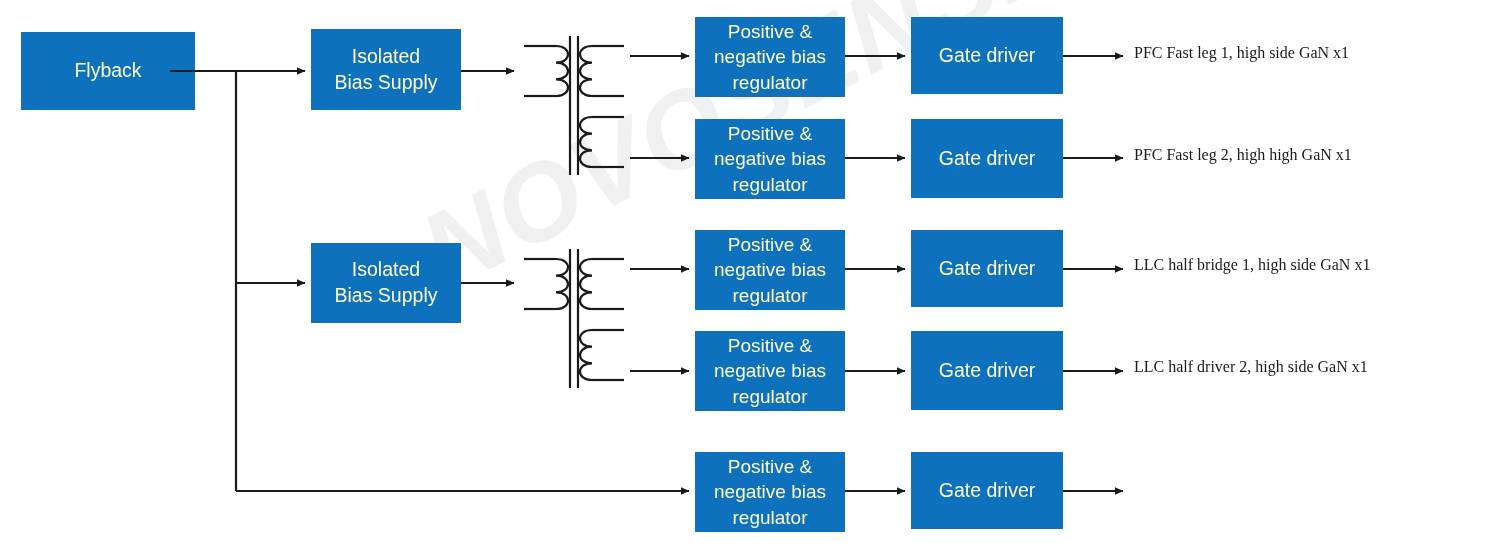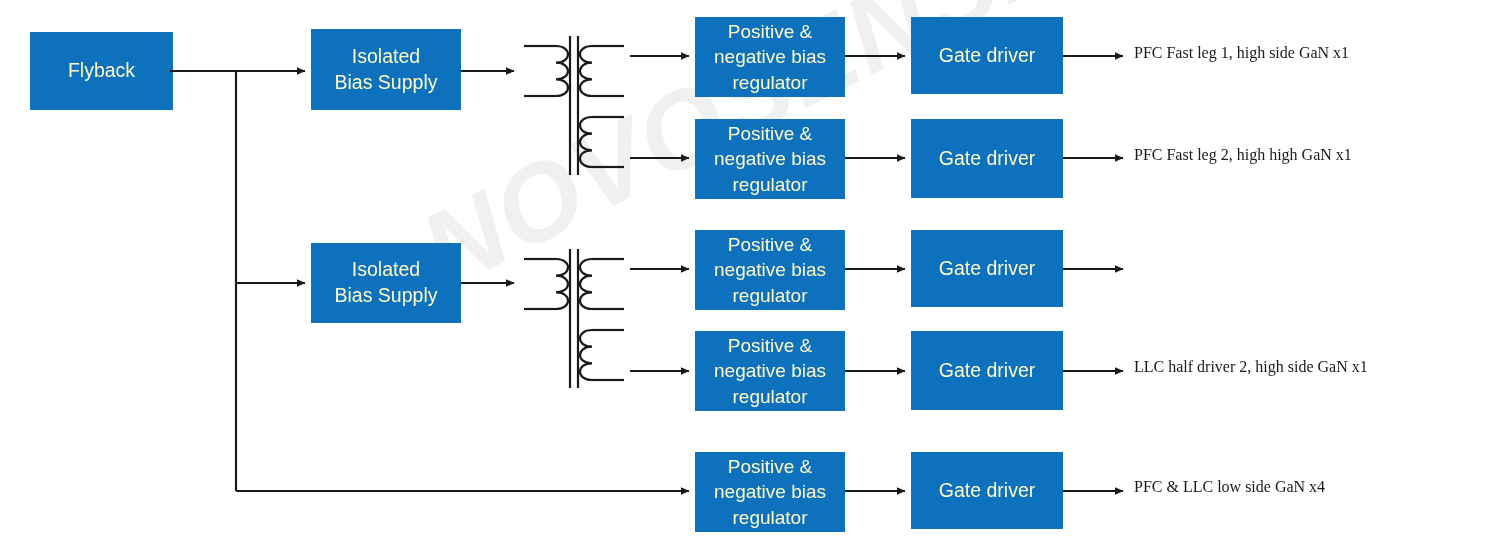--- a/index.html
+++ b/index.html
@@ -148,21 +148,21 @@
       <path d="M845,491 L905,491" marker-end="url(#ah)"></path>
 
       <path d="M1063,56 L1123,56" marker-end="url(#ah)"></path>
       <path d="M1063,158 L1123,158" marker-end="url(#ah)"></path>
       <path d="M1063,269 L1123,269" marker-end="url(#ah)"></path>
       <path d="M1063,371 L1123,371" marker-end="url(#ah)"></path>
       <path d="M1063,491 L1123,491" marker-end="url(#ah)"></path>
     </g>
   </svg>
 
-  <div class="blk" style="left:30px; top:32px; width:143px; height:78px;">
+  <div class="blk" style="left:21px; top:32px; width:174px; height:78px;">
     <span>Flyback</span>
   </div>
 
   <div class="blk" style="left:311px; top:29px; width:150px; height:81px;">
     <span>
       <span>Isolated</span><br>
       <span>Bias Supply</span>
     </span>
   </div>
 
@@ -200,20 +200,21 @@
   <div class="blk three-line" style="left:695px; top:230px; width:150px; height:80px;">
     <span>
       <span>Positive &amp;</span><br>
       <span>negative bias</span><br>
       <span>regulator</span>
     </span>
   </div>
   <div class="blk" style="left:911px; top:230px; width:152px; height:77px;">
     <span>Gate driver</span>
   </div>
+  <div class="outlabel" style="left:1134px; top:257px;">LLC half bridge 1, high side GaN x1</div>
 
   <div class="blk three-line" style="left:695px; top:331px; width:150px; height:80px;">
     <span>
       <span>Positive &amp;</span><br>
       <span>negative bias</span><br>
       <span>regulator</span>
     </span>
   </div>
   <div class="blk" style="left:911px; top:331px; width:152px; height:79px;">
     <span>Gate driver</span>
@@ -223,15 +224,14 @@
   <div class="blk three-line" style="left:695px; top:452px; width:150px; height:80px;">
     <span>
       <span>Positive &amp;</span><br>
       <span>negative bias</span><br>
       <span>regulator</span>
     </span>
   </div>
   <div class="blk" style="left:911px; top:452px; width:152px; height:77px;">
     <span>Gate driver</span>
   </div>
-  <div class="outlabel" style="left:1134px; top:479px;">PFC &amp; LLC low side GaN x4</div>
 
 </div>
 
 </body></html>

